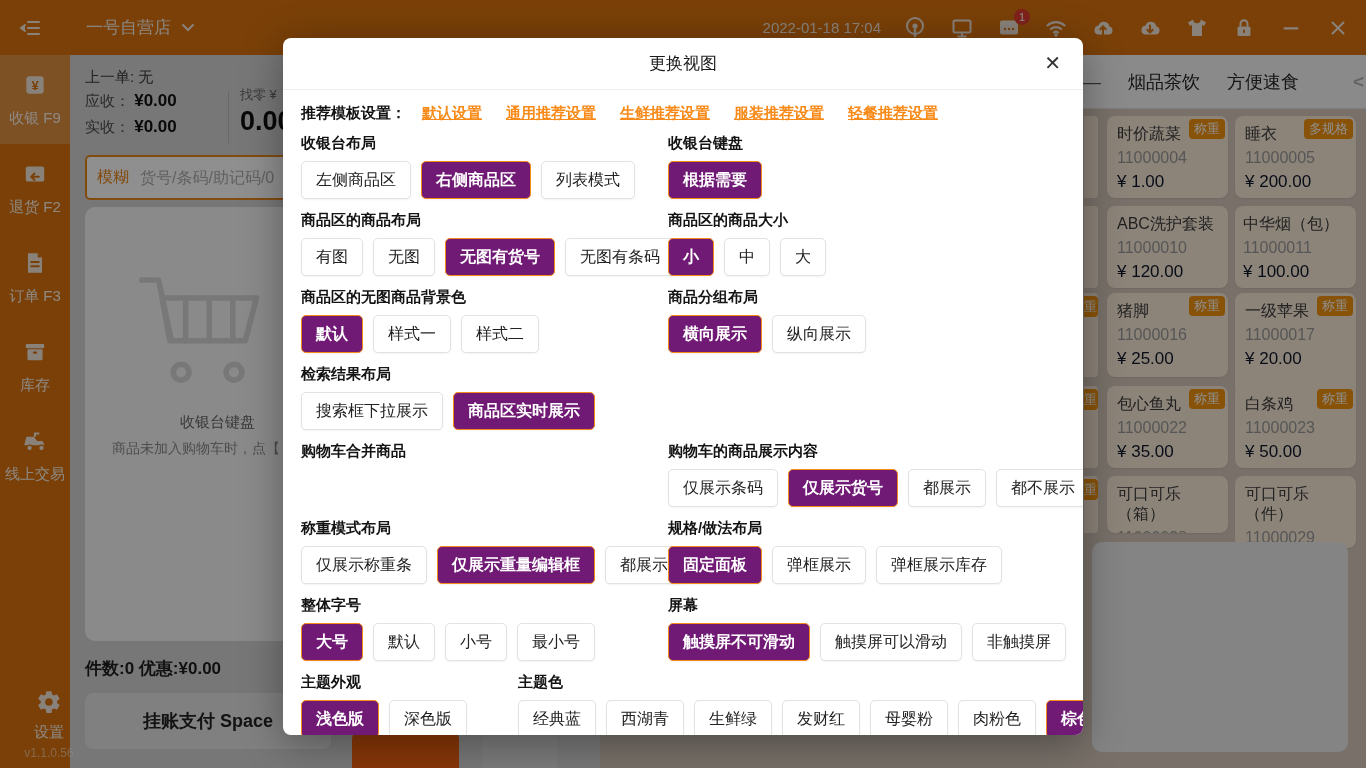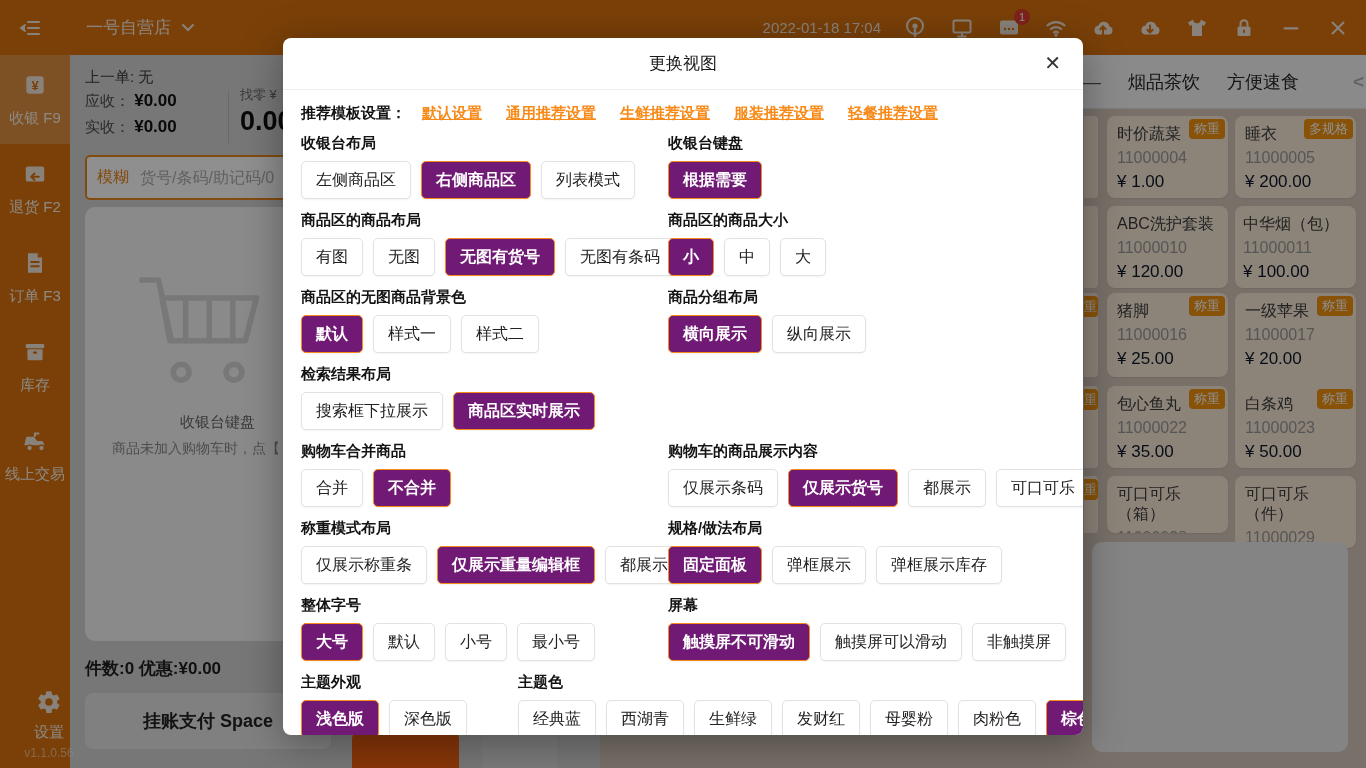--- a/index.html
+++ b/index.html
@@ -431,32 +431,28 @@
               <div class="m-label">检索结果布局</div>
               <div class="m-opts">
                 <div class="m-btn">搜索框下拉展示</div>
                 <div class="m-btn sel">商品区实时展示</div>
               </div>
             </div>
           </div>
           <div class="m-row">
             <div class="m-group gleft">
               <div class="m-label">购物车合并商品</div>
-              <div class="m-opts">
-                <div class="m-btn">合并</div>
-                <div class="m-btn sel">不合并</div>
-              </div>
             </div>
             <div class="m-group grest">
               <div class="m-label">购物车的商品展示内容</div>
               <div class="m-opts">
                 <div class="m-btn">仅展示条码</div>
                 <div class="m-btn sel">仅展示货号</div>
                 <div class="m-btn">都展示</div>
-                <div class="m-btn">可口可乐</div>
+                <div class="m-btn">都不展示</div>
               </div>
             </div>
           </div>
           <div class="m-row">
             <div class="m-group gleft">
               <div class="m-label">称重模式布局</div>
               <div class="m-opts">
                 <div class="m-btn">仅展示称重条</div>
                 <div class="m-btn sel">仅展示重量编辑框</div>
                 <div class="m-btn">都展示</div>

